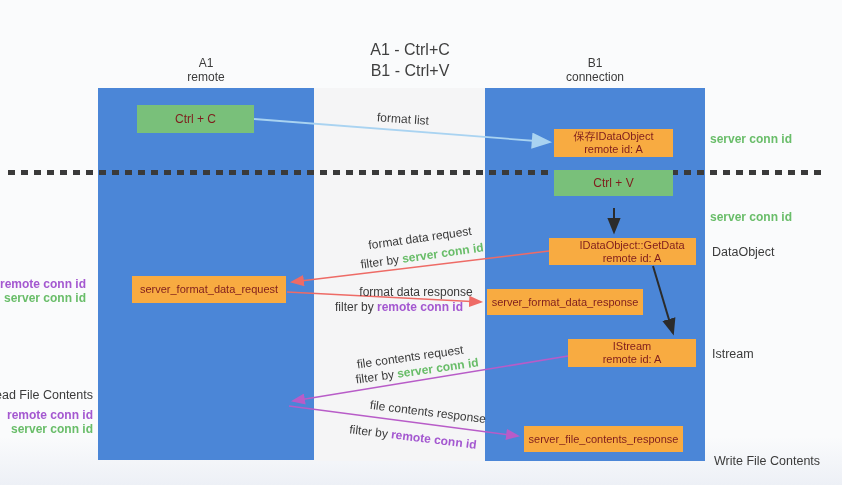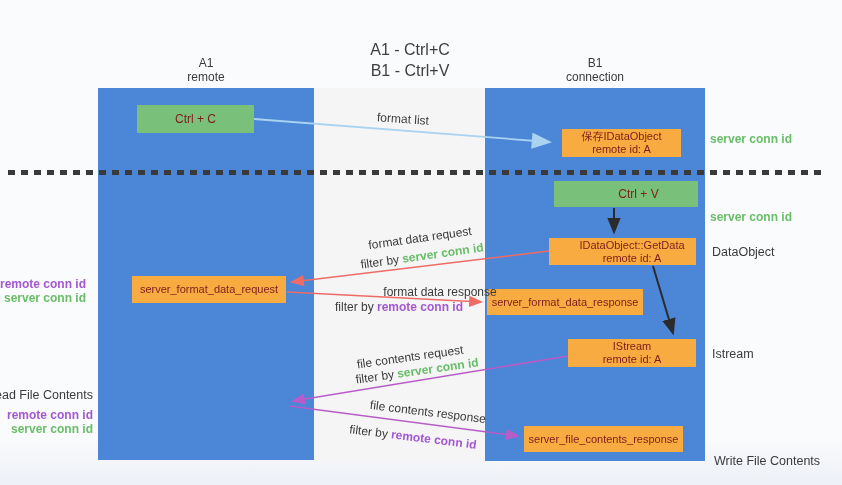--- a/index.html
+++ b/index.html
@@ -38,22 +38,22 @@
   }
   svg.arrows{position:absolute;left:0;top:0;z-index:4;}
   .box{
     position:absolute;z-index:6;display:flex;flex-direction:column;
     align-items:center;justify-content:center;color:#7f1d1d;text-align:center;
     font-size:11px;line-height:13px;
   }
   .box.green{background:#79c07a;font-size:12px;}
   .box.orange{background:#f8ab41;}
   .b-ctrl-c{left:137px;top:105px;width:117px;height:28px;}
-  .b-save{left:554px;top:129px;width:119px;height:28px;margin-left:8px;}
-  .b-ctrl-v{left:554px;top:181px;width:119px;height:26px;padding-left:25px;}
+  .b-save{left:554px;top:129px;width:119px;height:28px;}
+  .b-ctrl-v{left:554px;top:170px;width:119px;height:26px;}
   .b-getdata{left:549px;top:238px;width:128px;height:27px;padding-left:19px;}
   .b-format-req{left:132px;top:276px;width:154px;height:27px;}
   .b-format-resp{left:487px;top:289px;width:156px;height:26px;}
   .b-istream{left:568px;top:339px;width:128px;height:28px;}
   .b-file-req{left:128px;top:392px;width:160px;height:26px;}
   .b-file-resp{left:524px;top:426px;width:159px;height:26px;}
   .side-label{
     position:absolute;z-index:7;font-size:12px;line-height:14px;
     color:#3b3b3b;white-space:nowrap;
   }
@@ -70,21 +70,21 @@
   .arrow-label{
     position:absolute;z-index:7;font-size:12px;color:#3b3b3b;
     white-space:nowrap;transform:translate(-50%,-50%);
   }
   .rot-neg{transform:translate(-50%,-50%) rotate(-8deg);}
   .rot-pos{transform:translate(-50%,-50%) rotate(7deg);}
   .rot-slight{transform:translate(-50%,-50%) rotate(4deg);}
   .al-format-list{left:403px;top:119px;}
   .al-fdr{left:420px;top:238px;}
   .al-fdr-filter{left:422px;top:256px;}
-  .al-fdresp{left:440px;top:292px;}
+  .al-fdresp{left:416px;top:292px;}
   .al-fdresp-filter{left:399px;top:307px;}
   .al-fcr{left:410px;top:357px;}
   .al-fcr-filter{left:417px;top:371px;}
   .al-fcresp{left:428px;top:412px;}
   .al-fcresp-filter{left:413px;top:437px;}
 </style>
 </head>
 <body>
 
 <div class="canvas">

